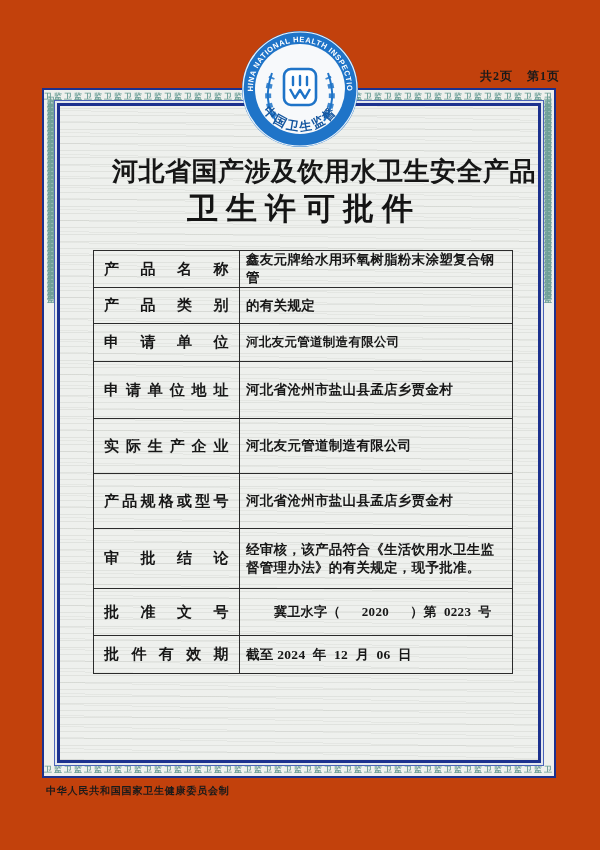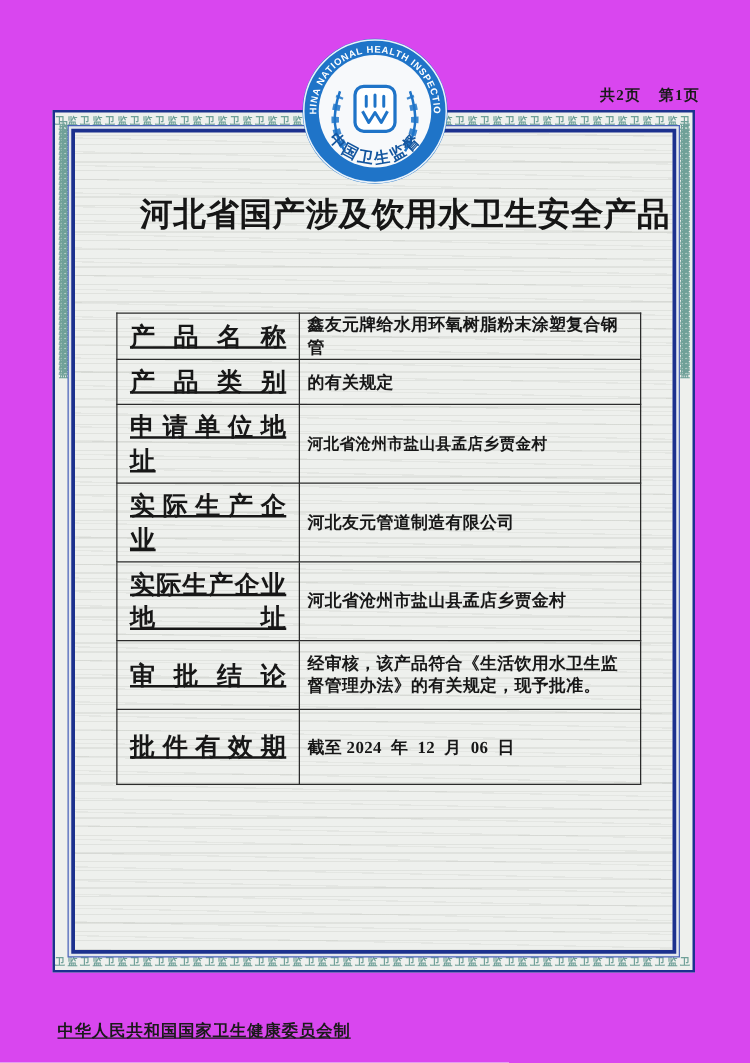--- a/index.html
+++ b/index.html
@@ -1,21 +1,21 @@
 <!DOCTYPE html>
 <html><head>
 <meta charset="utf-8">
 <style>
   * { margin:0; padding:0; box-sizing:border-box; }
   html,body { width:600px; height:850px; }
   body { font-family:"Liberation Serif", serif; background:#f4f5f3; }
 
   .paper {
     position:relative; width:600px; height:850px;
-    background:#d946ef; overflow:hidden;
+    background:#c2410c; overflow:hidden;
   }
 
   
   .frame {
     position:absolute; left:42px; top:88px; width:514px; height:690px;
     border:2px solid #1c318e;
     background:#eef0ed;
   }
   .band {
     position:absolute; color:#6fa098; font-size:8px; line-height:13px;
@@ -65,24 +65,23 @@
   
   table.cert {
     position:absolute; left:93px; top:250px; width:420px;
     border-collapse:collapse; table-layout:fixed;
   }
   table.cert td {
     border:1px solid #2b2b2b; vertical-align:middle;
     color:#171717;
   }
   td.lbl {
-    width:146px; font-size:20px; font-weight:bold;
+    width:146px; font-size:15px; font-weight:bold;
     padding:4px 10px; text-align:justify; text-align-last:justify;
     letter-spacing:0.5px;
-    text-decoration:underline;
   }
   td.val {
     font-size:13.5px; font-weight:bold; padding:0 6px;
     white-space:pre-wrap; letter-spacing:0.3px;
   }
   tr:nth-child(1)  td { height:34px; }
   tr:nth-child(2)  td { height:36px; }
   tr:nth-child(3)  td { height:38px; }
   tr:nth-child(4)  td { height:57px; }
   tr:nth-child(5)  td { height:55px;margin-top:24px; }
@@ -91,22 +90,22 @@
   tr:nth-child(8)  td { height:47px; }
   tr:nth-child(9)  td { height:38px; }
   tr:nth-child(10) td { height:36px; }
   tr:nth-child(11) td { height:23px; }
   tr:nth-child(3)  td.val { font-size:12.5px; }
   tr:nth-child(8)  td.val { font-size:13px; line-height:1.55; text-indent:2em; padding:3px 8px; }
   tr:nth-child(10) td.val { text-align:center; }
 
   
   .footer {
-    position:absolute; top:816px; left:46px;
-    font-size:13px; font-weight:bold; color:#1a1a1a; letter-spacing:0.8px;text-decoration:underline;
+    position:absolute; top:784px; left:46px;
+    font-size:10px; font-weight:bold; color:#1a1a1a; letter-spacing:0.8px;
   }
 </style>
 </head>
 <body>
 
 <div class="paper">
 
   <div class="page-info">
     <span>共2页</span>
     <span>第1页</span>
@@ -144,48 +143,57 @@
         <path d="M53,52 v8 M67,52 v8 M60,51 v9" stroke="#1f74c8" stroke-width="2.4" fill="none" stroke-linecap="round"></path>
         <path d="M50,64 L55,73 L60,65 L65,73 L70,64" stroke="#1f74c8" stroke-width="2.4" fill="none" stroke-linejoin="round"></path>
       </g>
       <text font-family="Liberation Serif, serif" font-size="12.5" font-weight="bold" fill="#14569f" letter-spacing="2">
         <textPath href="#arcBot" startOffset="50%" text-anchor="middle">中国卫生监督</textPath>
       </text>
     </svg>
   </div>
 
   <div class="title1">河北省国产涉及饮用水卫生安全产品</div>
+  <div class="title2">卫生许可批件</div>
 
   <table class="cert">
     <tbody>
       <tr>
         <td class="lbl">产  品  名  称</td>
         <td class="val">鑫友元牌给水用环氧树脂粉末涂塑复合钢管</td>
       </tr>
       <tr>
         <td class="lbl">产  品  类  别</td>
         <td class="val">的有关规定</td>
       </tr>
       <tr>
+        <td class="lbl">申  请  单  位</td>
+        <td class="val">河北友元管道制造有限公司</td>
+      </tr>
+      <tr>
         <td class="lbl">申 请 单 位 地 址</td>
         <td class="val">河北省沧州市盐山县孟店乡贾金村</td>
       </tr>
       <tr>
         <td class="lbl">实 际 生 产 企 业</td>
         <td class="val">河北友元管道制造有限公司</td>
       </tr>
       <tr>
-        <td class="lbl">实际生产企业地址</td>
+        <td class="lbl">产品规格或型号</td>
         <td class="val">河北省沧州市盐山县孟店乡贾金村</td>
       </tr>
       <tr>
         <td class="lbl">审  批  结  论</td>
         <td class="val">经审核，该产品符合《生活饮用水卫生监督管理办法》的有关规定，现予批准。</td>
       </tr>
       <tr>
+        <td class="lbl">批  准  文  号</td>
+        <td class="val">冀卫水字（      2020      ）第  0223  号</td>
+      </tr>
+      <tr>
         <td class="lbl">批 件 有 效 期</td>
         <td class="val">截至 2024  年  12  月  06  日</td>
       </tr>
     </tbody>
   </table>
 
   <div class="footer">中华人民共和国国家卫生健康委员会制</div>
 
 </div>
 

